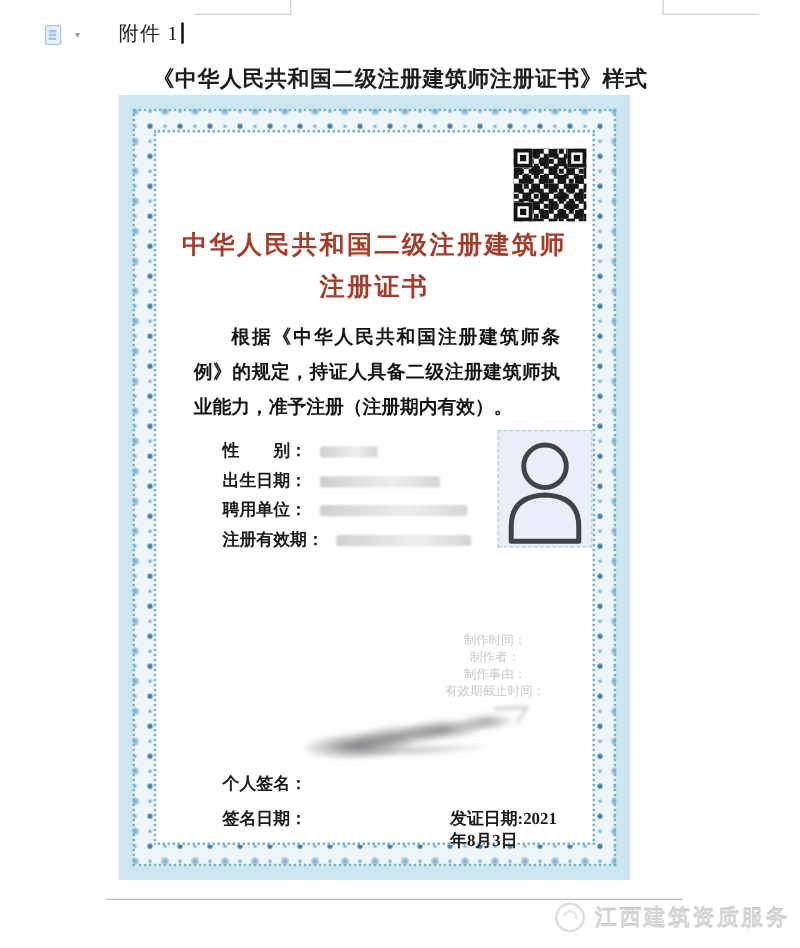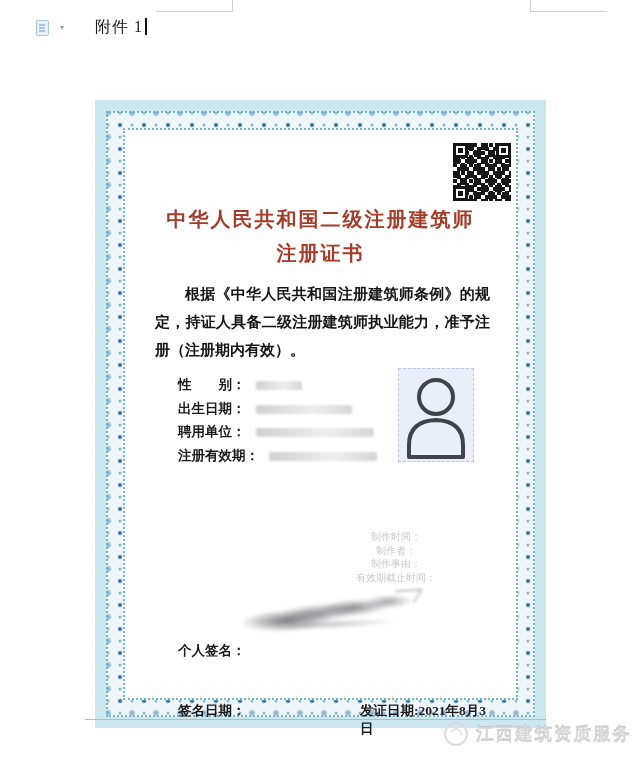--- a/index.html
+++ b/index.html
@@ -19,21 +19,21 @@
   .crop-right{left:530px;border-bottom:1px solid #cfcfcf;border-left:1px solid #cfcfcf;}
 
   .attach-line{position:absolute;left:95px;top:17px;font-size:16px;letter-spacing:1px;}
   .text-cursor{display:inline-block;width:1.5px;height:17px;background:#111;
     margin-left:2px;vertical-align:-3px;}
 
   .doc-title{position:absolute;left:0;right:0;top:51px;text-align:center;
     font-size:17.5px;font-weight:700;letter-spacing:0.5px;color:#1c1c1e;}
 
   
-  .cert{position:absolute;left:95px;top:100px;width:451px;height:628px;
+  .cert{position:absolute;left:95px;top:76px;width:409px;height:628px;
     background:#cde7f1;padding:11px;box-sizing:border-box;}
   .cert-band{width:100%;height:100%;box-sizing:border-box;padding:15px;
     border:2px dotted #6fb6cc;background-color:#eef6fa;
     background-image:
       radial-gradient(circle, rgba(56,116,168,.85) 1.6px, rgba(56,116,168,0) 2.6px),
       radial-gradient(circle, rgba(122,172,212,.85) 1px, rgba(122,172,212,0) 1.9px),
       radial-gradient(circle, rgba(92,150,196,.45) 2.6px, rgba(92,150,196,0) 3.8px);
     background-size:24px 24px,12px 12px,24px 24px;
     background-position:0 0,6px 6px,12px 12px;}
   .cert-inner{position:relative;width:100%;height:100%;box-sizing:border-box;
@@ -76,21 +76,21 @@
       radial-gradient(ellipse 34% 30% at 26% 58%, rgba(35,35,42,.6), rgba(35,35,42,0) 72%),
       radial-gradient(ellipse 30% 26% at 44% 46%, rgba(35,35,42,.45), rgba(35,35,42,0) 70%),
       radial-gradient(ellipse 26% 24% at 62% 40%, rgba(35,35,42,.5), rgba(35,35,42,0) 70%),
       radial-gradient(ellipse 18% 20% at 80% 32%, rgba(35,35,42,.4), rgba(35,35,42,0) 70%),
       radial-gradient(ellipse 45% 12% at 50% 70%, rgba(35,35,42,.25), rgba(35,35,42,0) 75%);}
   .sig-smudge::after{content:"";position:absolute;right:8px;top:6px;width:26px;height:12px;
     border:1.5px solid rgba(30,30,35,.55);border-bottom:none;border-left:none;
     transform:skewX(-35deg);}
 
   .sig-label{position:absolute;left:53px;top:512px;font-size:13.5px;font-weight:700;}
-  .date-row{position:absolute;left:53px;right:20px;top:540px;font-size:13.5px;font-weight:700;margin-top:32px;}
+  .date-row{position:absolute;left:53px;right:20px;top:540px;font-size:13.5px;font-weight:700;}
   .issue-date{position:absolute;left:182px;top:0;}
   .issue-val{font-weight:600;}
 
   
   .footer-line{position:absolute;left:85px;top:719px;width:461px;height:1px;background:#b7bbbd;}
   .watermark{position:absolute;right:8px;top:722px;display:flex;align-items:flex-start;gap:8px;}
   .wm-logo{width:24px;height:24px;border-radius:50%;border:2px solid #dadada;
     box-sizing:border-box;position:relative;opacity:.9;}
   .wm-logo::after{content:"";position:absolute;inset:4px;border-radius:50%;
     border:2px solid #e3e3e3;border-left-color:transparent;border-bottom-color:transparent;
@@ -106,20 +106,21 @@
   <div class="paste-btn">
     <span class="paste-glyph"></span>
     <span class="paste-caret">▾</span>
   </div>
 
   <div class="crop-mark crop-left"></div>
   <div class="crop-mark crop-right"></div>
 
   <div class="attach-line"><span>附件 1</span><span class="text-cursor"></span></div>
 
+  <div class="doc-title">《中华人民共和国二级注册建筑师注册证书》样式</div>
 
   <div class="cert">
     <div class="cert-band">
       <div class="cert-inner">
 
         <div class="qr">
           <span class="qr-finder qr-tl"></span>
           <span class="qr-finder qr-tr"></span>
           <span class="qr-finder qr-bl"></span>
         </div>

